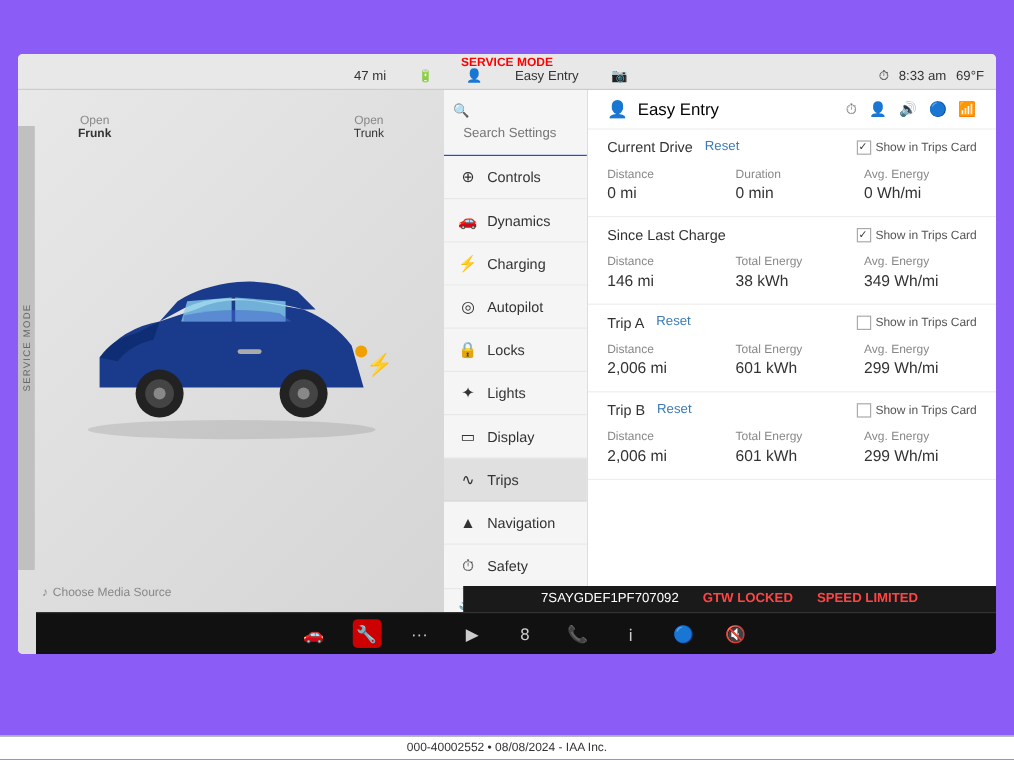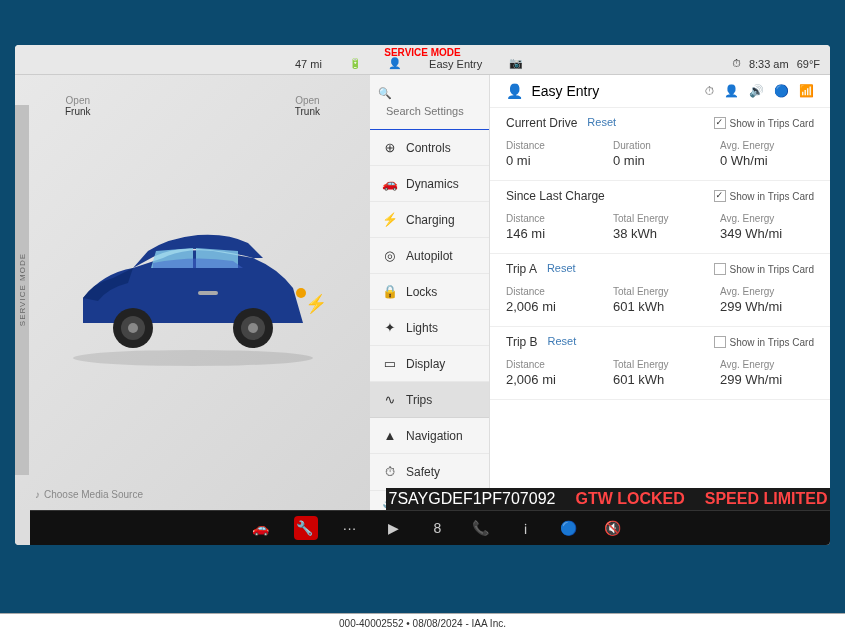--- a/index.html
+++ b/index.html
@@ -11,21 +11,21 @@
       overflow: hidden;
       position: relative;
     }
 
     
     .laptop-frame {
       position: absolute;
       top: 0; left: 0;
       width: 845px;
       height: 633px;
-      background: #0c4a6e;
+      background: #8b5cf6;
     }
 
     
     .tesla-screen {
       position: absolute;
       top: 45px;
       left: 15px;
       width: 815px;
       height: 500px;
       background: #f0f0f0;
@@ -366,21 +366,21 @@
       position: absolute;
       bottom: 35px;
       left: 371px;
       right: 0;
       height: 22px;
       background: #1a1a1a;
       display: flex;
       align-items: center;
       justify-content: center;
       gap: 20px;
-      font-size: 16px;
+      font-size: 11px;
       color: #fff;
     }
 
     .bottom-status .vin { color: #fff; }
     .bottom-status .gtw { color: #ff4444; font-weight: bold; }
     .bottom-status .speed { color: #ff4444; font-weight: bold; }
 
     
     .taskbar {
       position: absolute;
@@ -456,21 +456,21 @@
     </div>
 
     <div class="left-panel">
       <div class="service-mode-sidebar">
         <span class="service-mode-text">SERVICE MODE</span>
       </div>
 
       <div class="car-labels">
         <div class="car-label">
           <span>Open</span>
-          <span style="color:#333;font-weight:400;">Frunk</span>
+          <span style="color:#333;font-weight:700;">Frunk</span>
         </div>
         <div class="car-label">
           <span>Open</span>
           <span style="color:#333;font-weight:500;">Trunk</span>
         </div>
       </div>
 
       <div class="car-image-area">
         <svg class="car-svg" viewBox="0 0 280 160">
 

